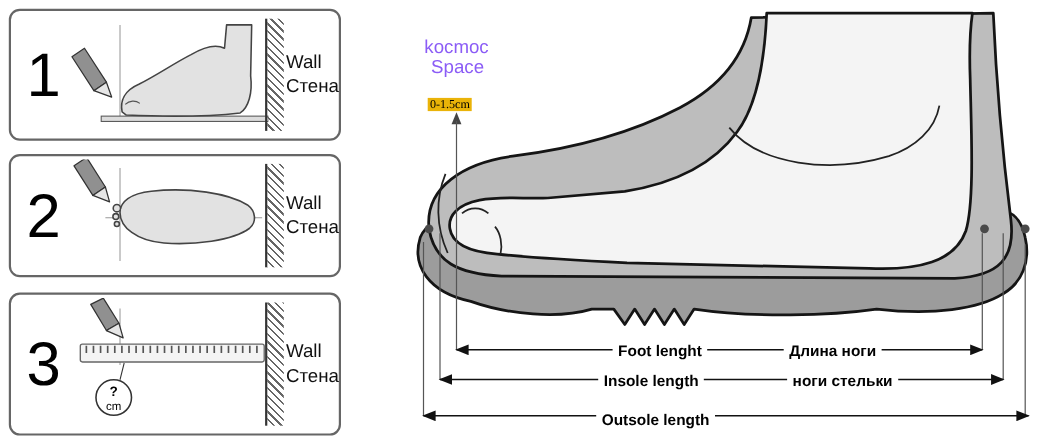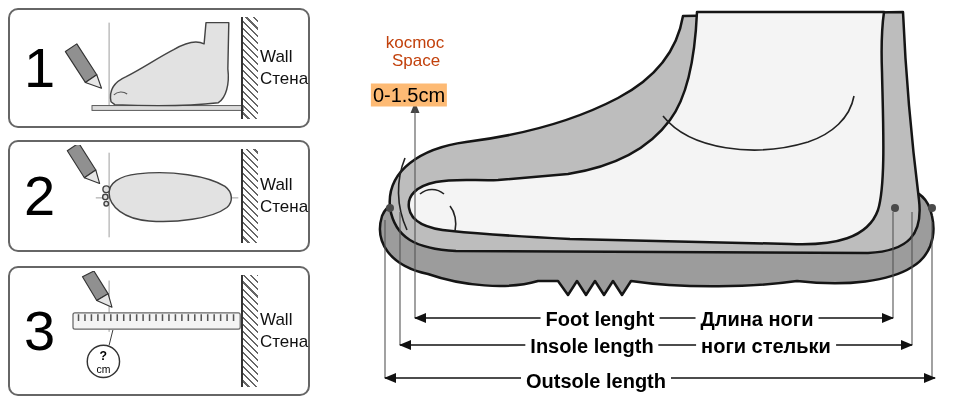--- a/index.html
+++ b/index.html
@@ -37,25 +37,25 @@
   .upper{fill:var(--upper,#bdbdbd);stroke:var(--ink,#151515);stroke-width:2.5;stroke-linejoin:round;}
   .footleg{fill:var(--foot,#f4f4f4);stroke:var(--ink,#151515);stroke-width:2.5;stroke-linejoin:round;}
   .innerline{fill:none;stroke:#222;stroke-width:1.6;}
   .dot{fill:#4a4a4a;}
   .vguide{stroke:#555;stroke-width:1.1;}
   .mline{stroke:#111;stroke-width:1.4;}
   .uparrow{fill:#444;}
 
   
   .mlabel{position:absolute;transform:translate(-50%,-50%);background:#fff;
-          padding:0 5px;font-size:20px;font-weight:700;white-space:nowrap;color:#000;}
+          padding:0 5px;font-size:14px;font-weight:700;white-space:nowrap;color:#000;}
   .tlabel{position:absolute;transform:translate(-50%,-50%);background:#fff;
-          padding:0 2px;font-size:17px;font-weight:400;white-space:nowrap;color:#c2410c;}
-  .rlabel{position:absolute;transform:translate(-50%,-50%);background:#fdba74;
-          padding:0 2px;font-size:20px;font-weight:400;white-space:nowrap;color:#000;}
+          padding:0 2px;font-size:17px;font-weight:400;white-space:nowrap;color:#8b5cf6;}
+  .rlabel{position:absolute;transform:translate(-50%,-50%);background:#eab308;
+          padding:0 2px;font-size:11px;font-weight:400;white-space:nowrap;color:#000;font-family:Liberation Serif, serif;}
 </style>
 </head>
 <body>
 
 <div class="stage">
 
   <div class="panel" style="top:8px;height:120px">
     <div class="num">1</div>
     <svg class="illus" viewBox="0 0 200 112" preserveAspectRatio="none">
       <line class="guide" x1="58" y1="10" x2="58" y2="96"></line>

